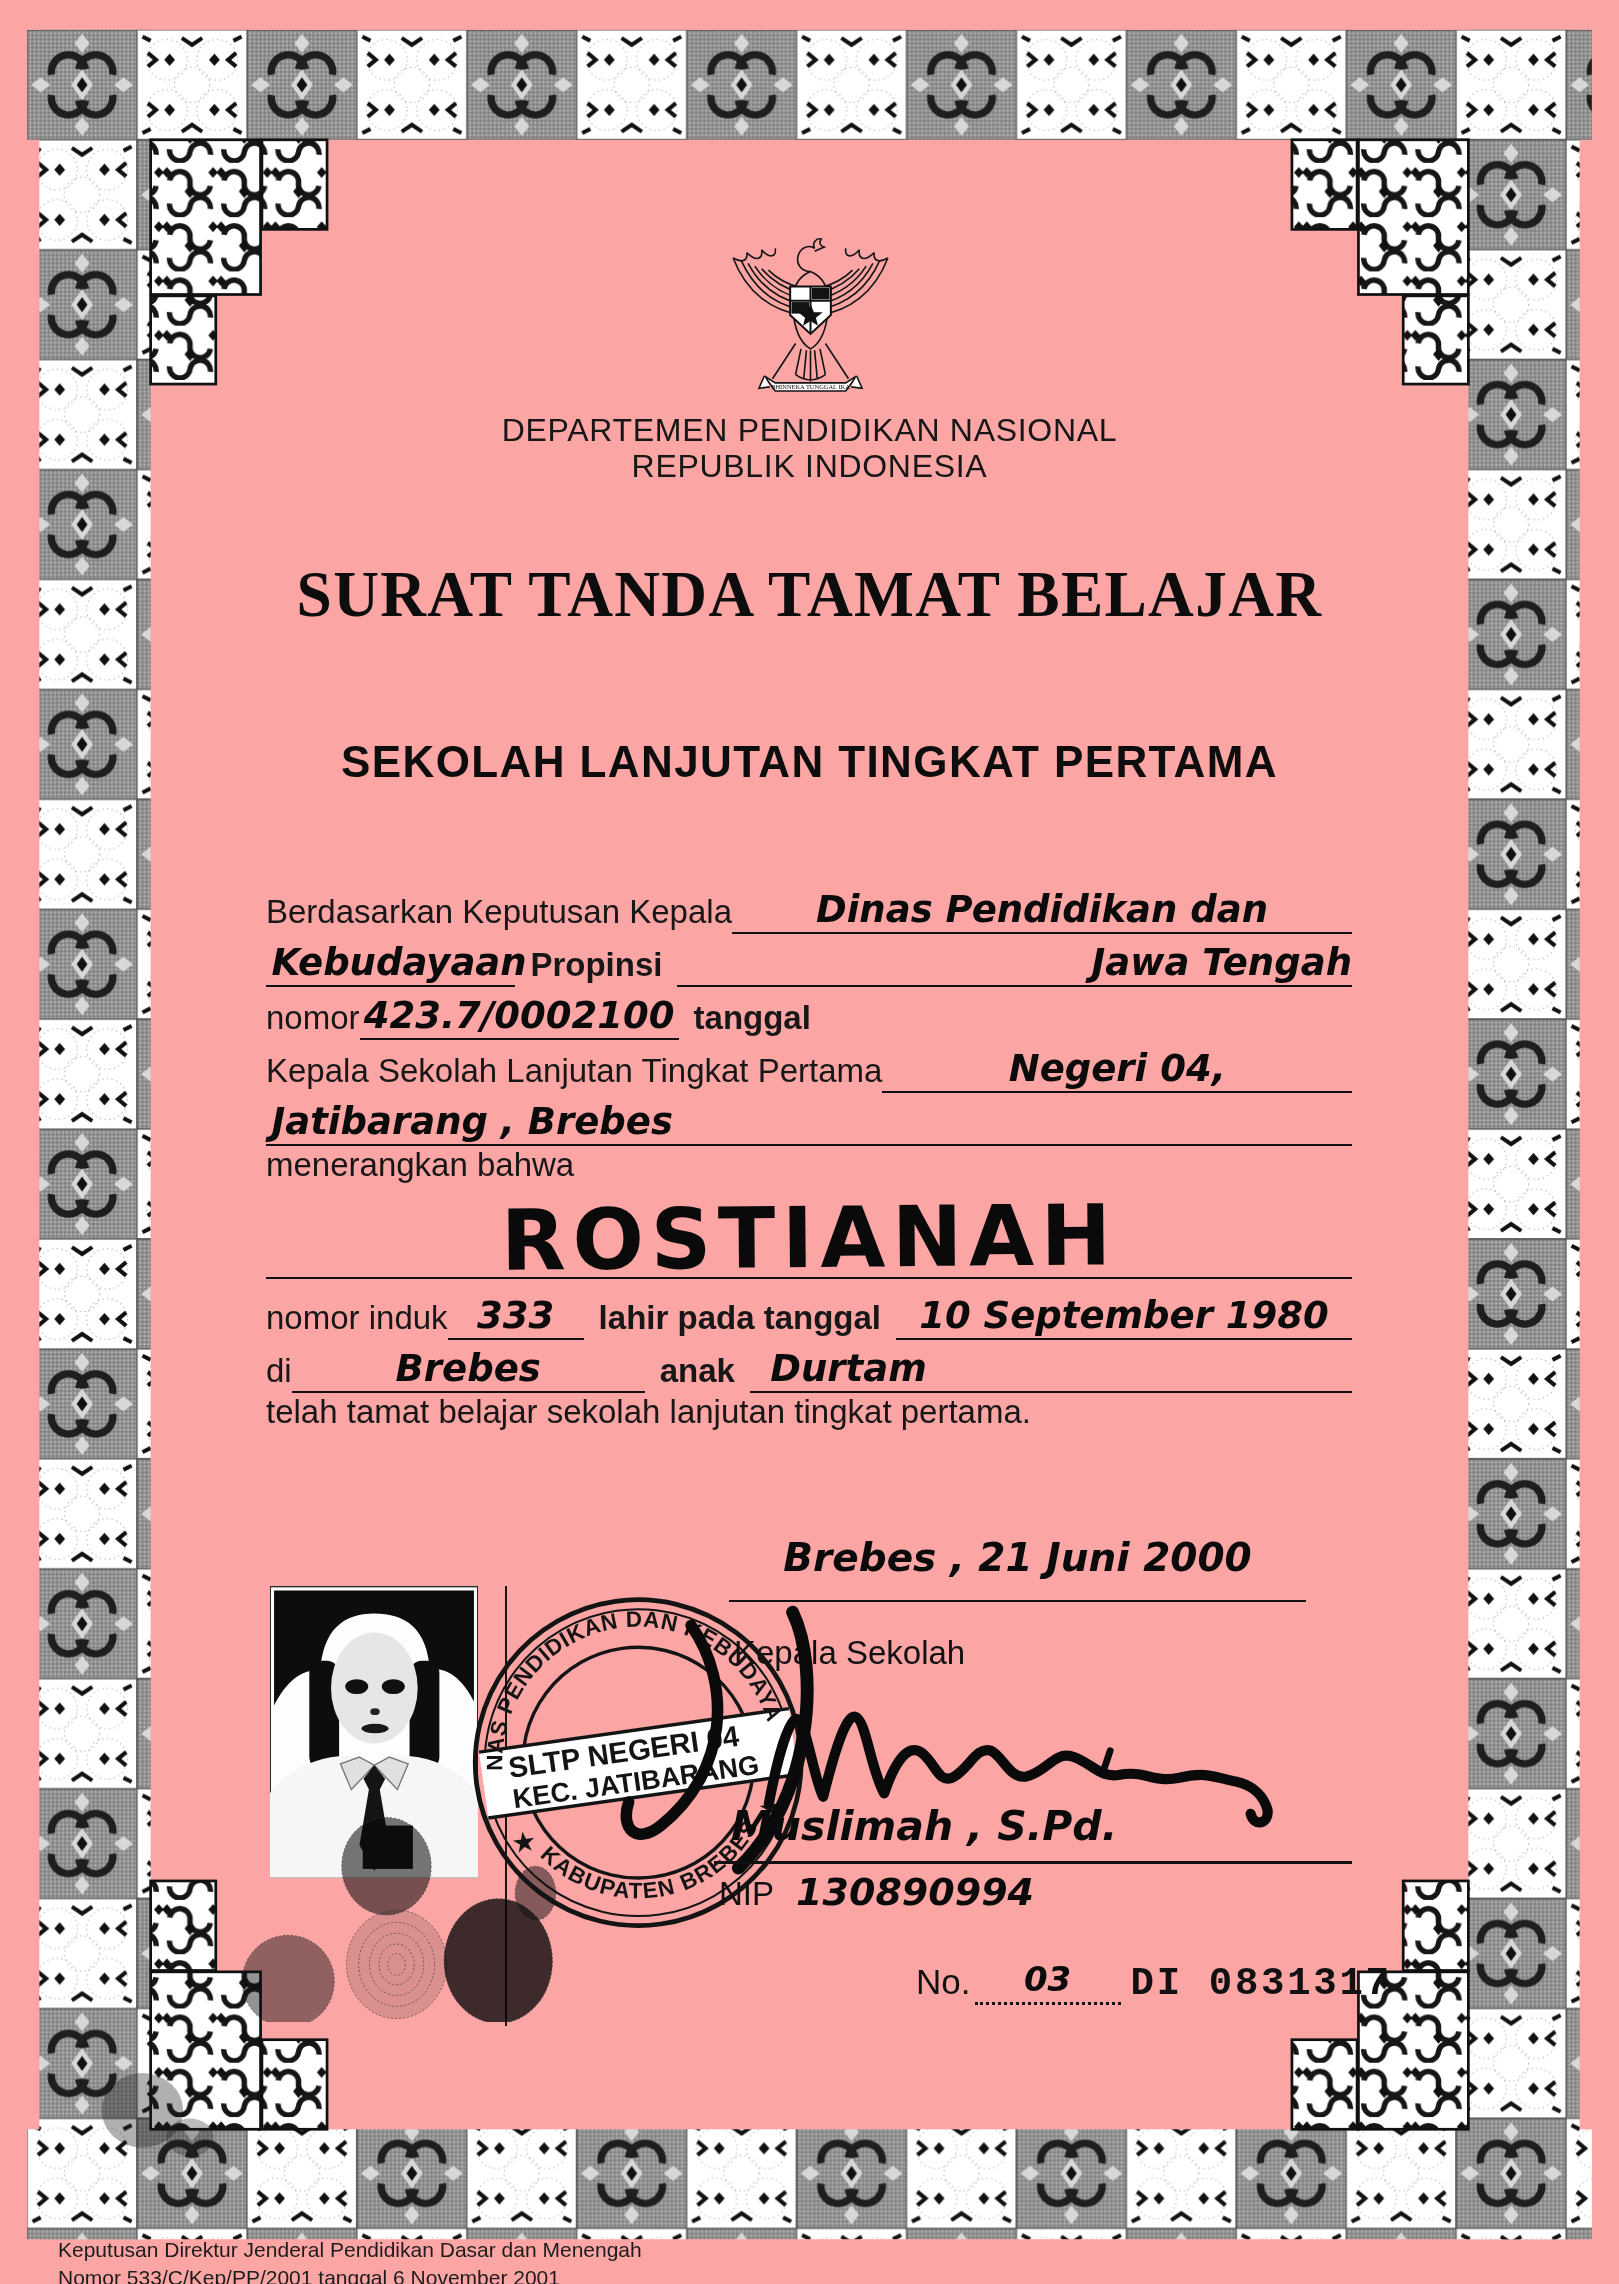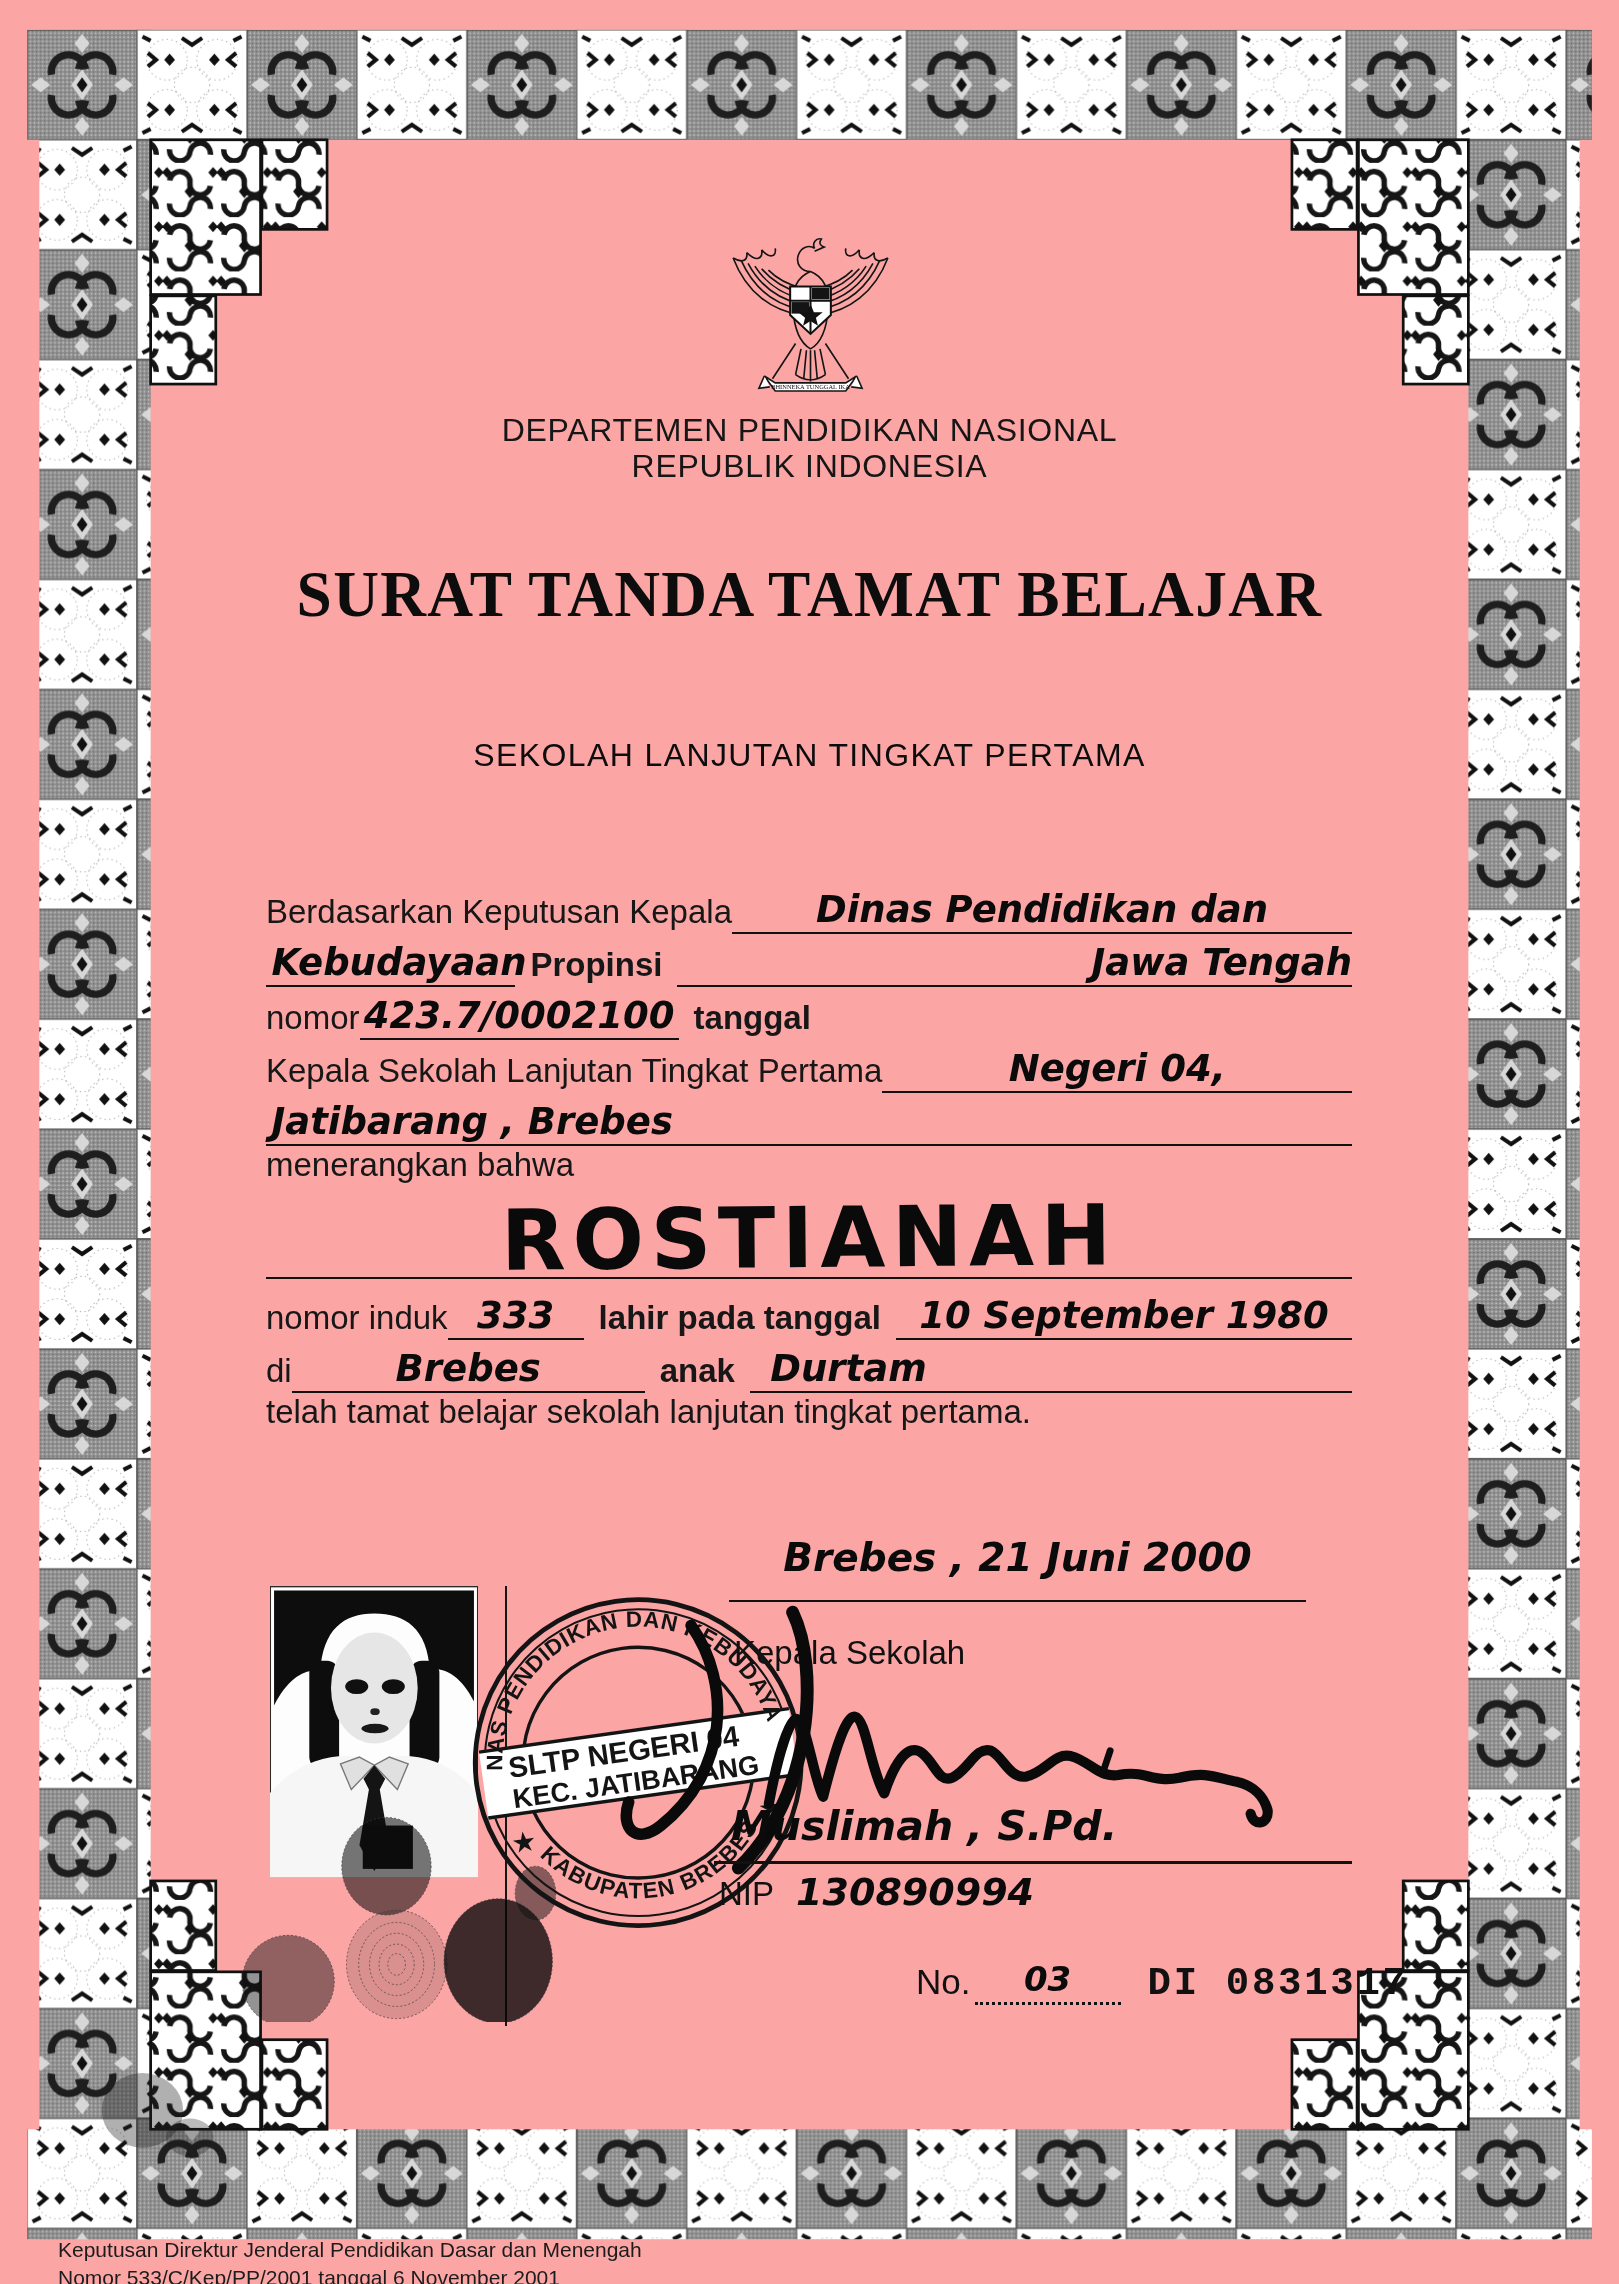--- a/index.html
+++ b/index.html
@@ -3,21 +3,21 @@
 <meta charset="utf-8">
 <style>
   html,body{margin:0;padding:0;background:#e9e9e9;}
   .page{position:relative;width:1619px;height:2284px;background:#fca5a5;overflow:hidden;
         font-family:"Liberation Sans",sans-serif;color:#111;}
   .abs{position:absolute;}
   .center{left:0;width:1619px;text-align:center;}
   .issuer{font-size:32px;letter-spacing:0.7px;color:#161616;}
   .title{font-family:"Liberation Serif",serif;font-weight:bold;font-size:66px;letter-spacing:1.4px;
          transform:scaleX(.96);transform-origin:center;white-space:nowrap;color:#0d0d0d;}
-  .subtitle{font-weight:normal;font-size:32px;letter-spacing:1.4px;color:#0d0d0d;}
+  .subtitle{font-weight:bold;font-size:44px;letter-spacing:1.4px;color:#0d0d0d;}
   .bodyblock{left:266px;width:1086px;}
   .line{position:absolute;left:0;width:1086px;display:flex;align-items:flex-end;height:52px;}
   .lbl{font-size:33px;color:#171717;white-space:nowrap;padding-bottom:2.7px;text-align:right;}
   .lbl.pad{padding-left:15px;padding-right:15px;font-weight:bold;}
   .hand{font-family:"DejaVu Sans",sans-serif;font-weight:700;font-style:italic;
         font-size:37px;color:#0b0b0b;white-space:nowrap;}
   .entry{border-bottom:2px solid #111;text-align:center;padding-bottom:1.4px;}
   .fill{flex:1 1 auto;}
   .w360{width:244px;} .w470{width:319px;margin-top:20px;} .w200{width:136px;} .w520{width:353px;font-style:italic;}
   .nameblock{border-bottom:2px solid #111;text-align:center;}
@@ -306,20 +306,20 @@
   <div class="abs" style="left:719px;top:1870px">
     <span style="font-size:33px">NIP</span>
     <span class="hand" style="font-size:38px;margin-left:19px">130890994</span>
   </div>
 
   <div class="abs" style="left:916px;top:1962px;display:flex;align-items:baseline">
     <span style="font-size:35px">No.</span>
     <span class="dotted" style="width:146px;margin-left:4.1px;display:inline-block">
       <span class="hand" style="font-size:34px;position:relative;top:-2.7px">03</span>
     </span>
-    <span class="mono" style="font-size:39px;letter-spacing:2.7px;margin-left:27px">DI  0831317</span>
+    <span class="mono" style="font-size:39px;letter-spacing:2.7px;margin-left:10px">DI  0831317</span>
   </div>
 
   <div class="abs small" style="left:58px;top:2238px">Keputusan Direktur Jenderal Pendidikan Dasar dan Menengah</div>
   <div class="abs small" style="left:58px;top:2266px">Nomor 533/C/Kep/PP/2001 tanggal 6 November 2001</div>
 
 </div>
 
 
 </body></html>

